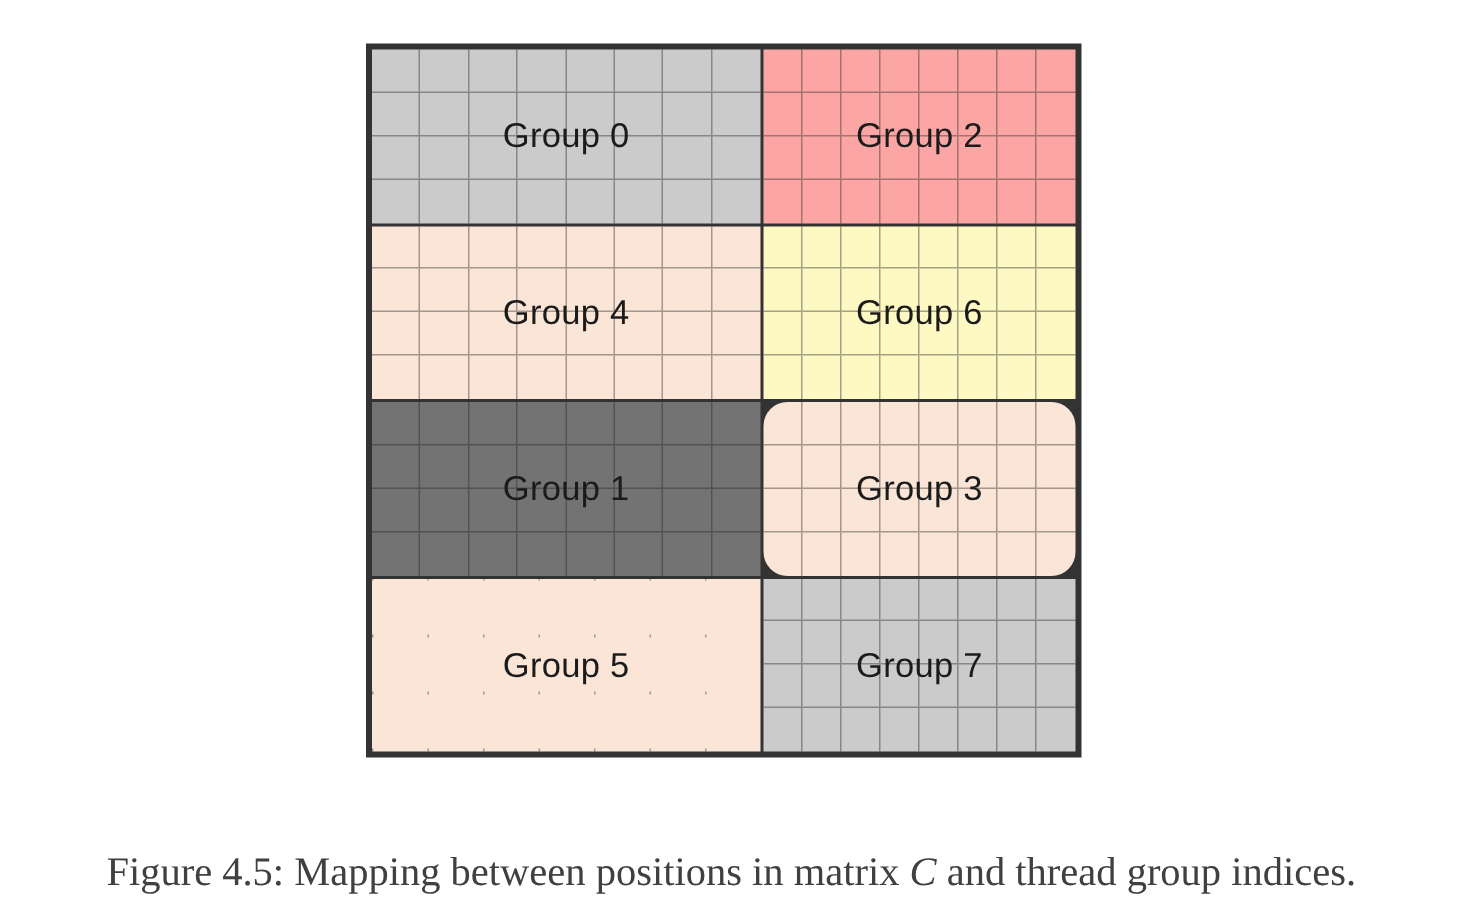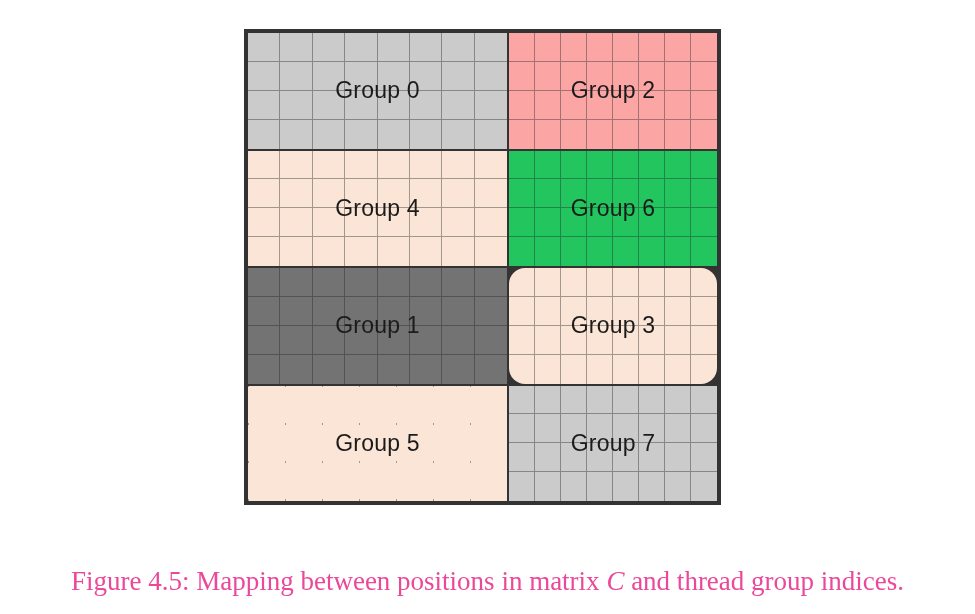--- a/index.html
+++ b/index.html
@@ -57,21 +57,21 @@
   }
   .caption {
     position: absolute;
     left: 0;
     right: 0;
     top: 564px;
     text-align: center;
     font-family: "Liberation Serif", serif;
     font-size: 27px;
     line-height: 34px;
-    color: #ec4899;
+    color: #404040;
     white-space: nowrap;
   }
   .caption .math-var {
     font-style: italic;
   }
 </style>
 </head>
 <body>
 
 <div class="stage">
@@ -175,21 +175,21 @@
         <div class="cell last-row"></div>
         <div class="cell last-row"></div>
         <div class="cell last-row"></div>
         <div class="cell last-row"></div>
         <div class="cell last-row"></div>
         <div class="cell last-row"></div>
         <div class="cell last-row"></div>
         <div class="cell last-col last-row"></div>
         <div class="block-label">Group 4</div>
       </div>
-      <div class="block" style="background: #22c55e;">
+      <div class="block" style="background: #fef9c3;">
         <div class="cell"></div>
         <div class="cell"></div>
         <div class="cell"></div>
         <div class="cell"></div>
         <div class="cell"></div>
         <div class="cell"></div>
         <div class="cell"></div>
         <div class="cell last-col"></div>
         <div class="cell"></div>
         <div class="cell"></div>

